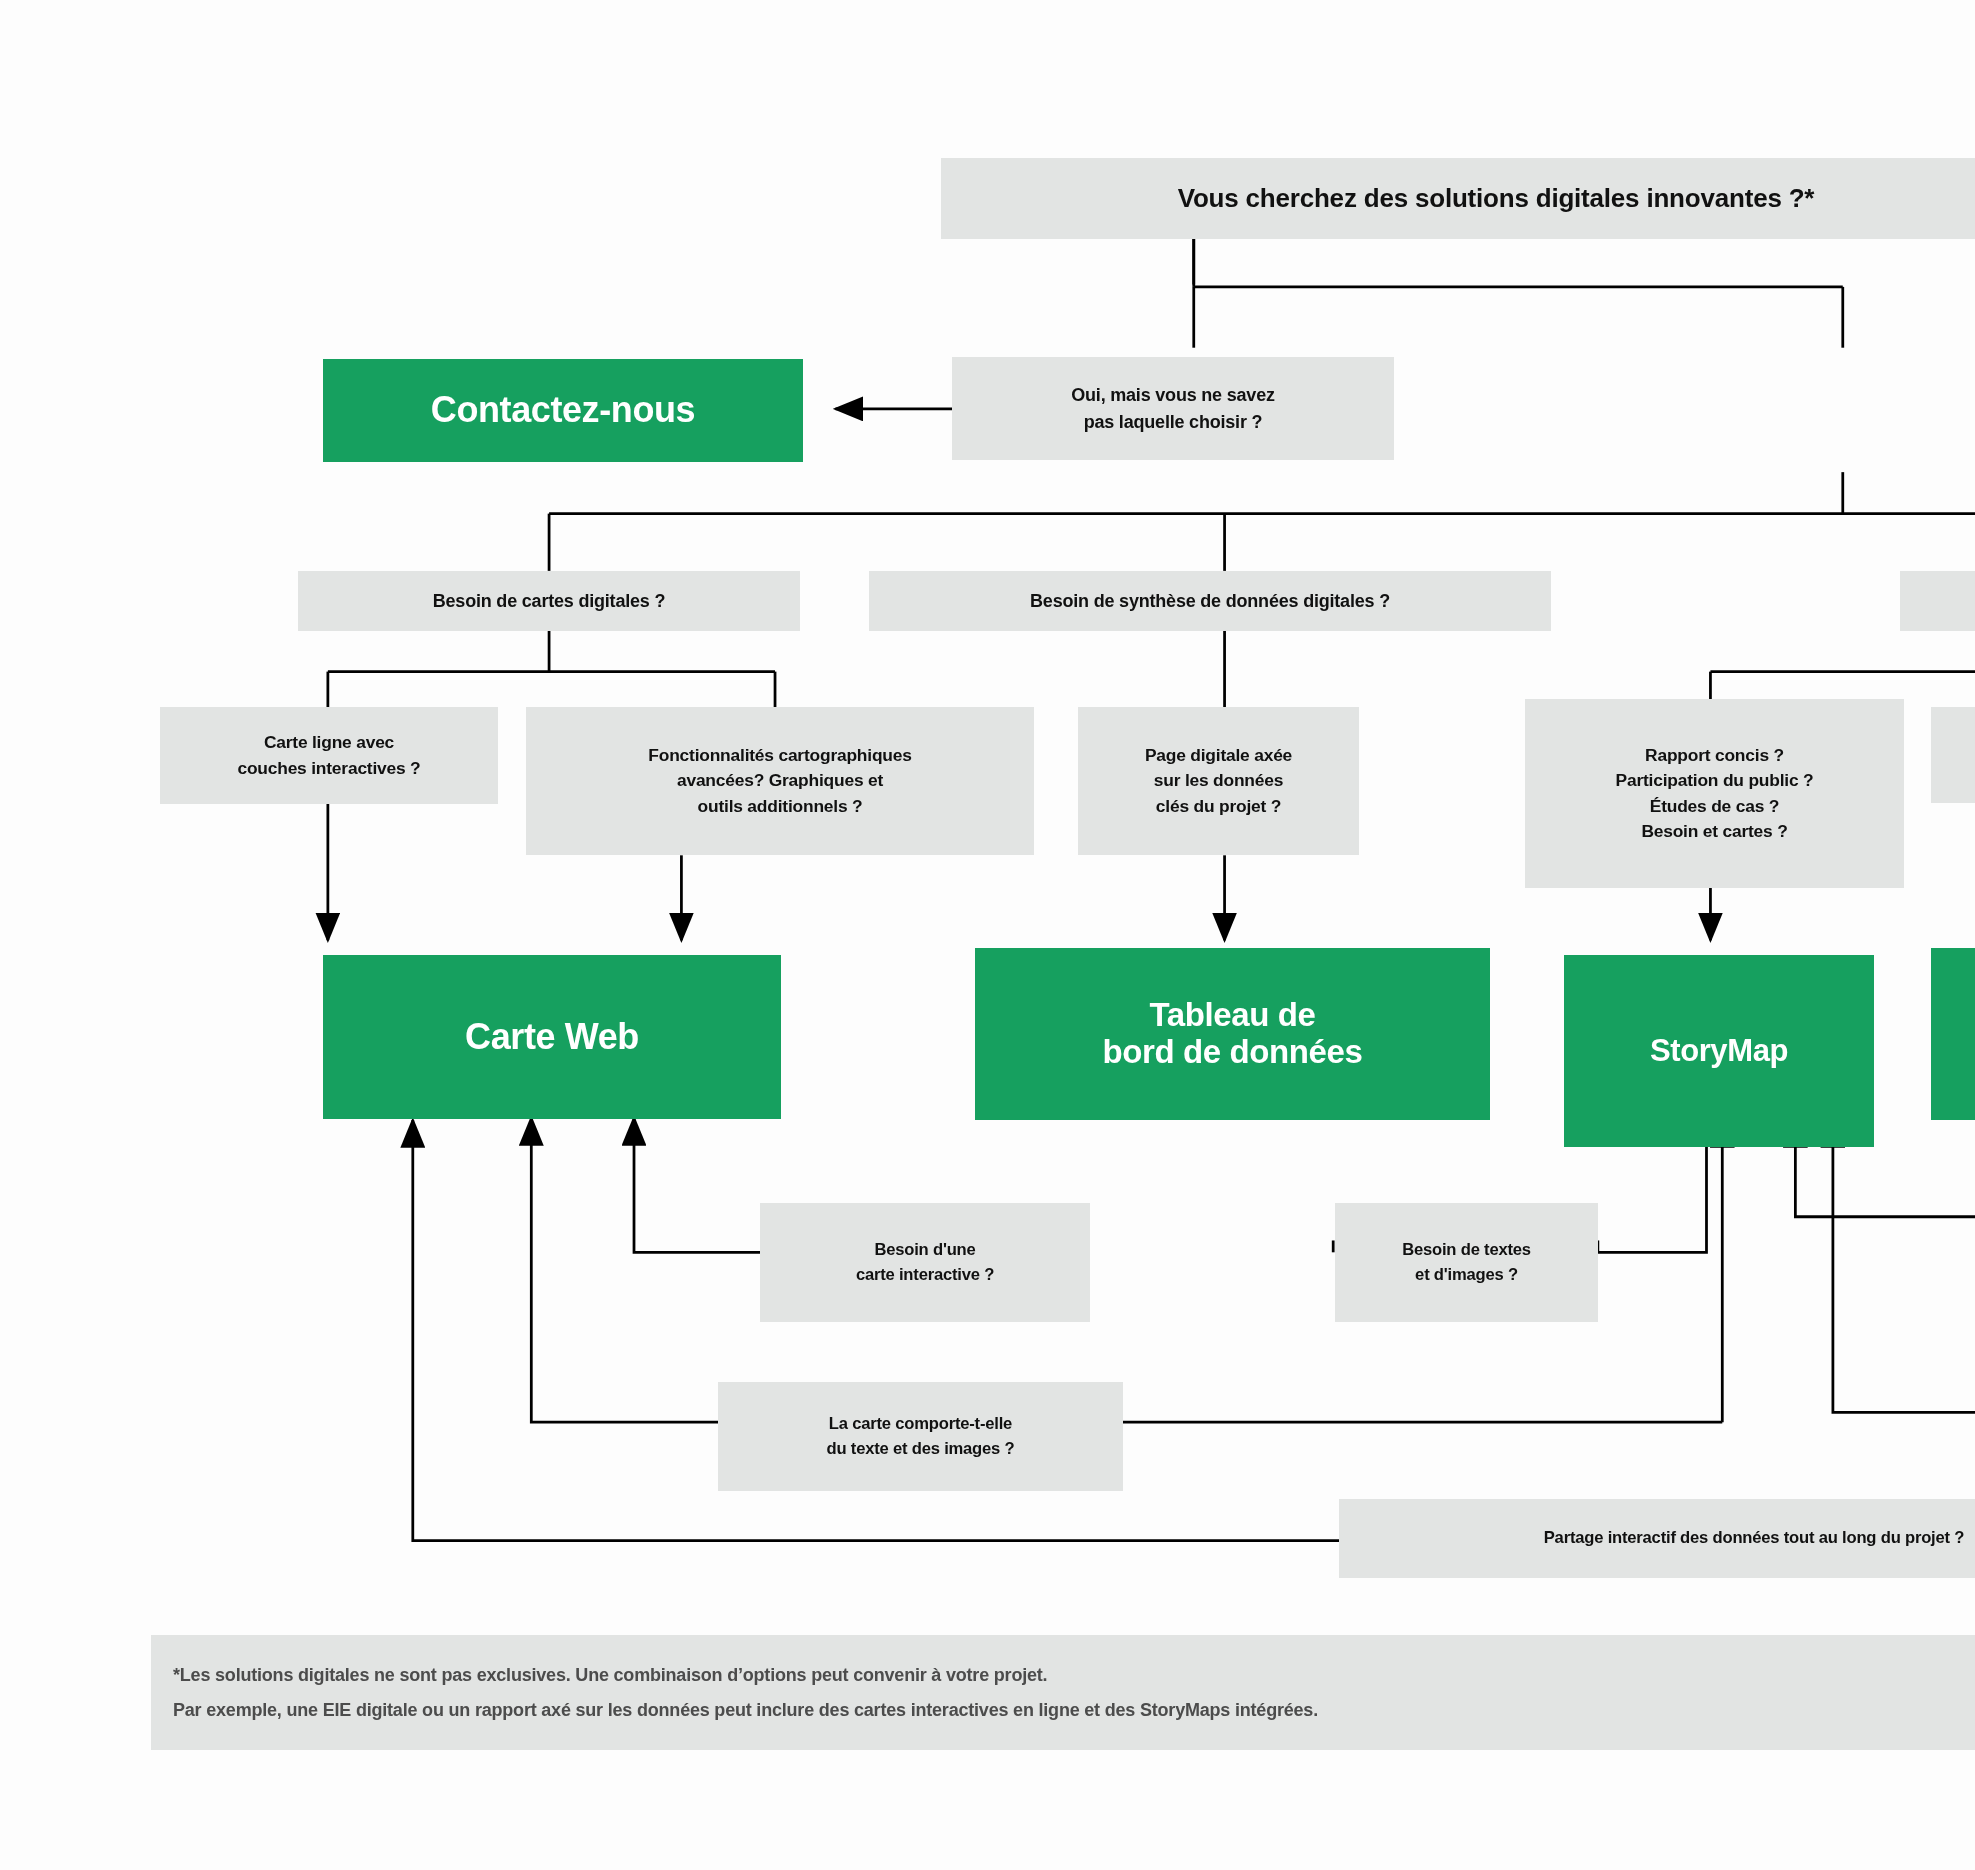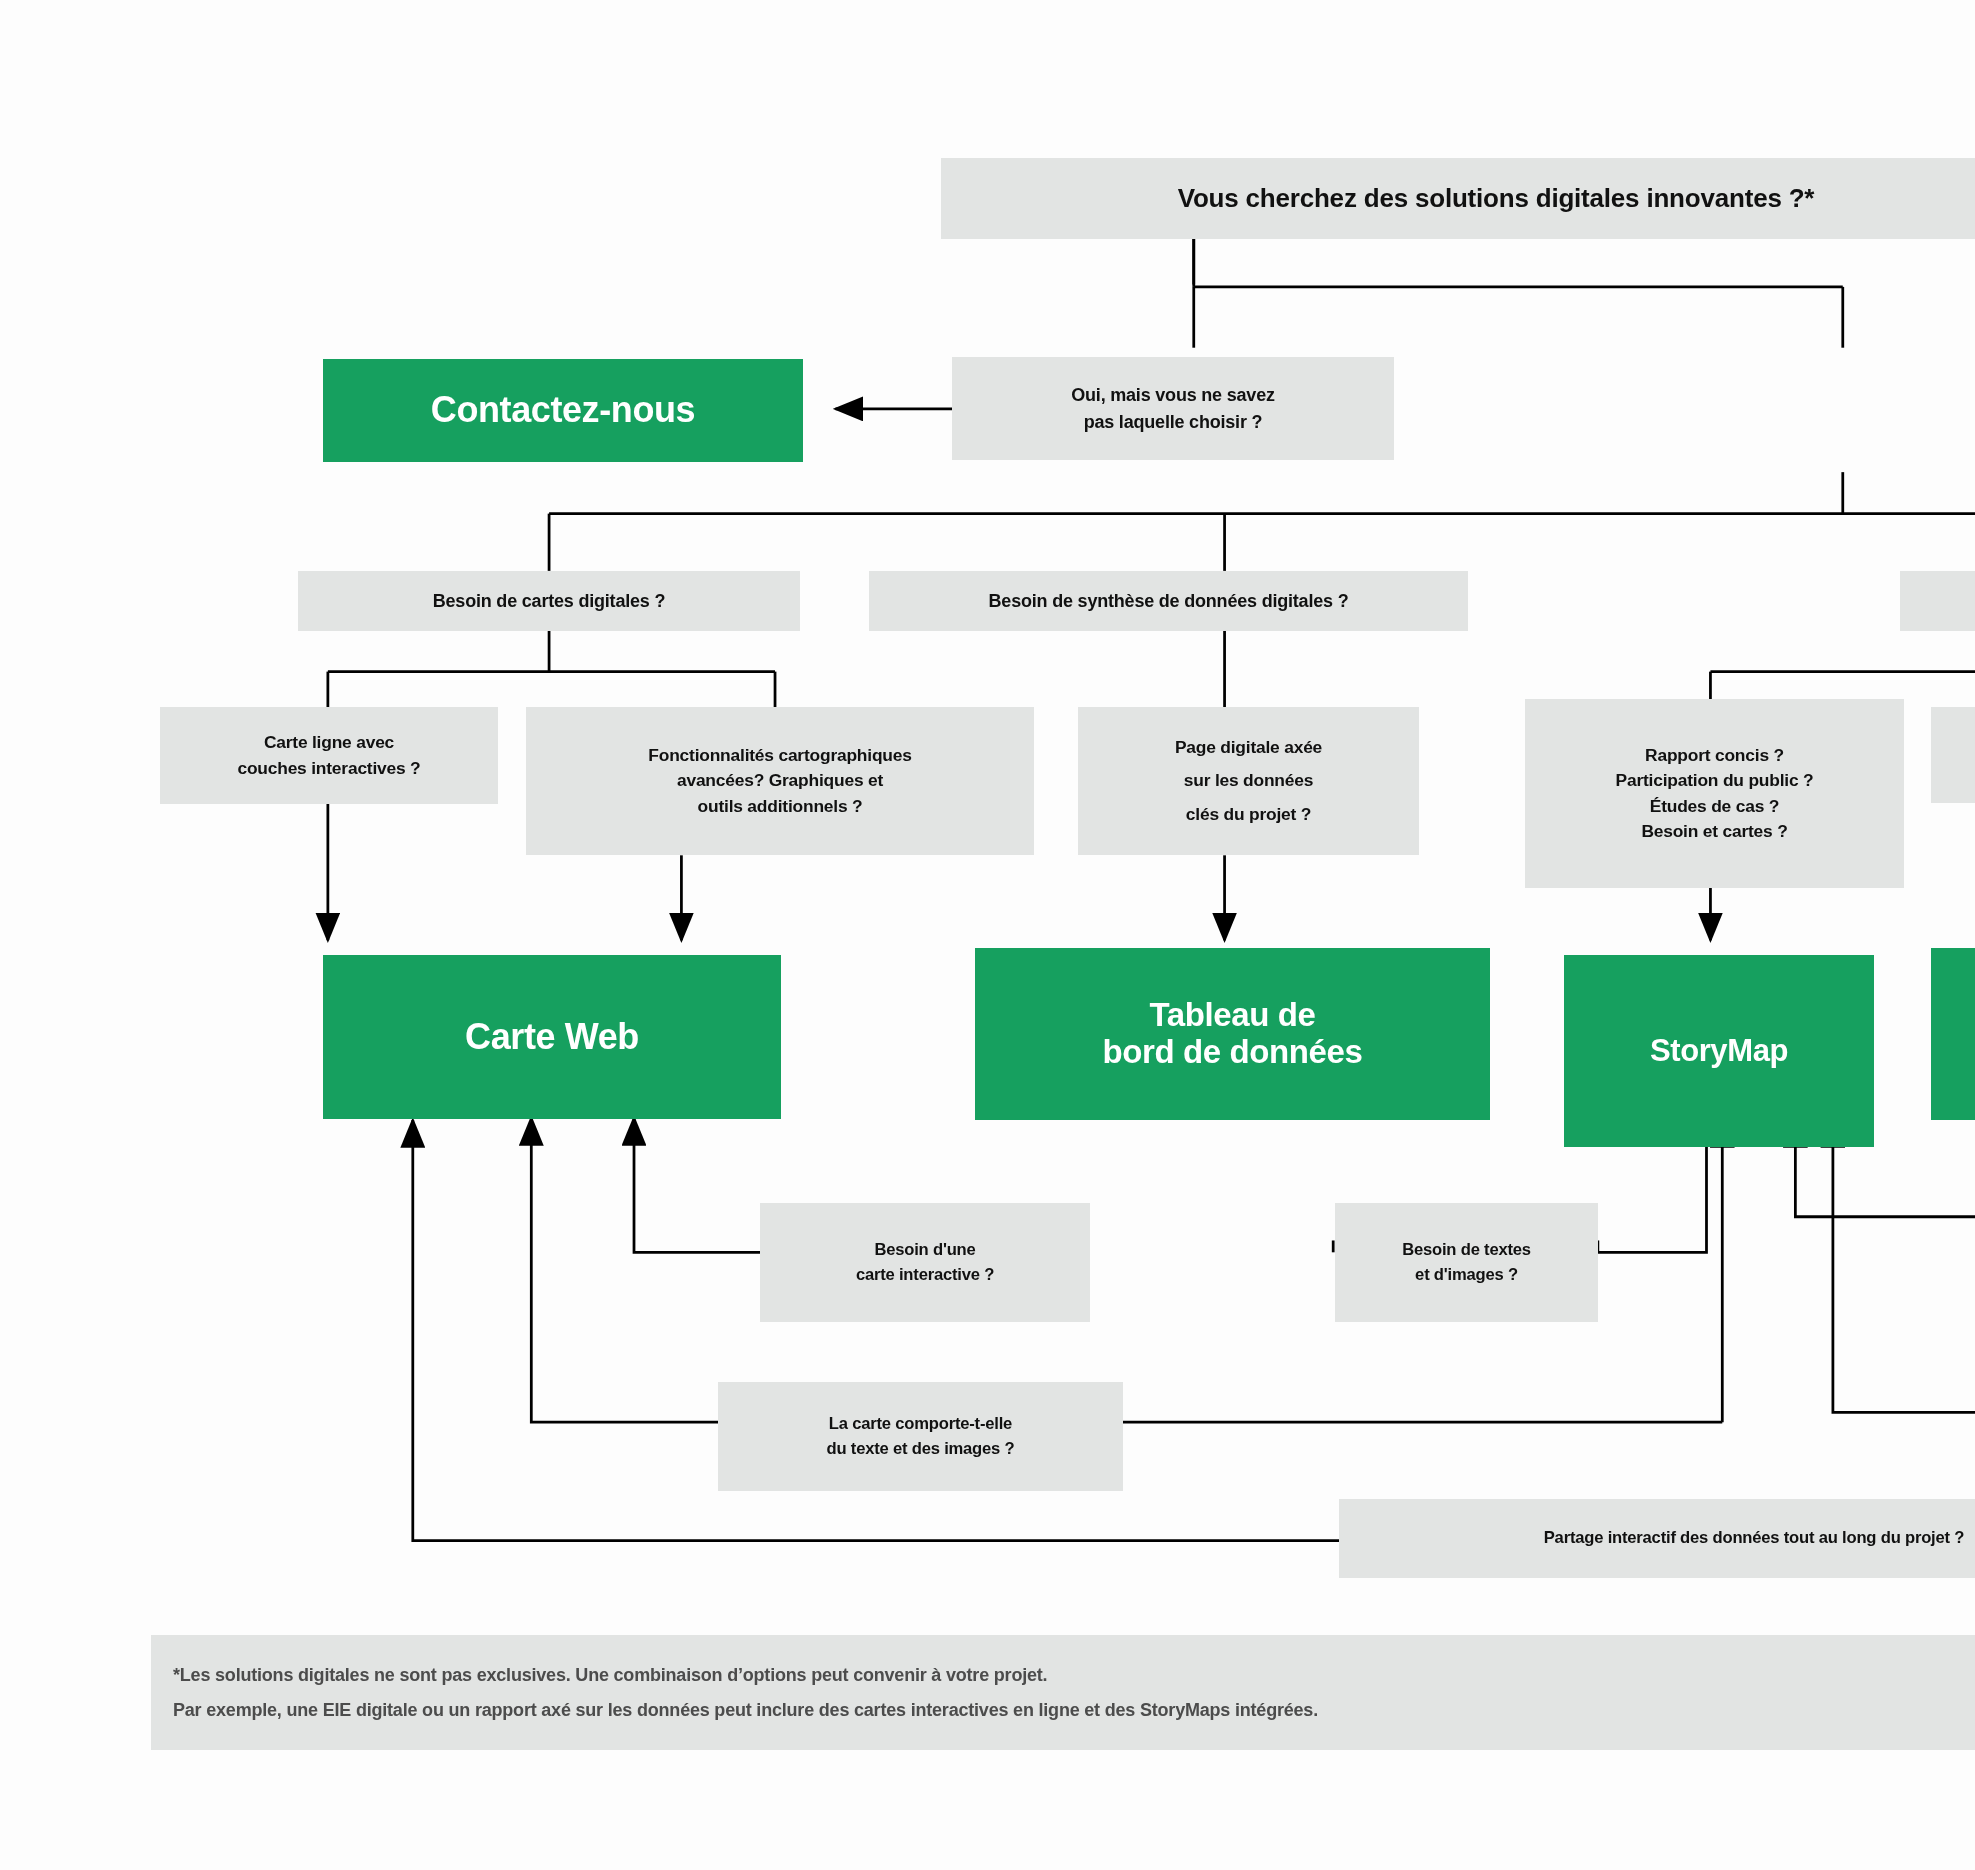--- a/index.html
+++ b/index.html
@@ -136,40 +136,40 @@
   <div class="node q" style="left:952px;top:357px;width:442px;height:103px;">
     <span class="ln">Oui, mais vous ne savez</span>
     <span class="ln">pas laquelle choisir ?</span>
   </div>
 
 
   <div class="node q" style="left:298px;top:571px;width:502px;height:60px;">
     <span class="ln">Besoin de cartes digitales ?</span>
   </div>
 
-  <div class="node q" style="left:869px;top:571px;width:599px;height:60px;">
+  <div class="node q" style="left:869px;top:571px;width:682px;height:60px;">
     <span class="ln">Besoin de synthèse de données digitales ?</span>
   </div>
 
   <div class="node q" style="left:1900px;top:571px;width:541px;height:60px;">
     
   </div>
 
   <div class="node cond" style="left:160px;top:707px;width:338px;height:97px;">
     <span class="ln">Carte ligne avec</span>
     <span class="ln">couches interactives ?</span>
   </div>
 
   <div class="node cond" style="left:526px;top:707px;width:508px;height:148px;">
     <span class="ln">Fonctionnalités cartographiques</span>
     <span class="ln">avancées? Graphiques et</span>
     <span class="ln">outils additionnels ?</span>
   </div>
 
-  <div class="node cond" style="left:1078px;top:707px;width:341px;height:148px;gap:8px;">
+  <div class="node cond" style="left:1078px;top:707px;width:281px;height:148px;">
     <span class="ln">Page digitale axée</span>
     <span class="ln">sur les données</span>
     <span class="ln">clés du projet ?</span>
   </div>
 
   <div class="node cond" style="left:1525px;top:699px;width:379px;height:189px;">
     <span class="ln">Rapport concis ?</span>
     <span class="ln">Participation du public ?</span>
     <span class="ln">Études de cas ?</span>
     <span class="ln">Besoin et cartes ?</span>

